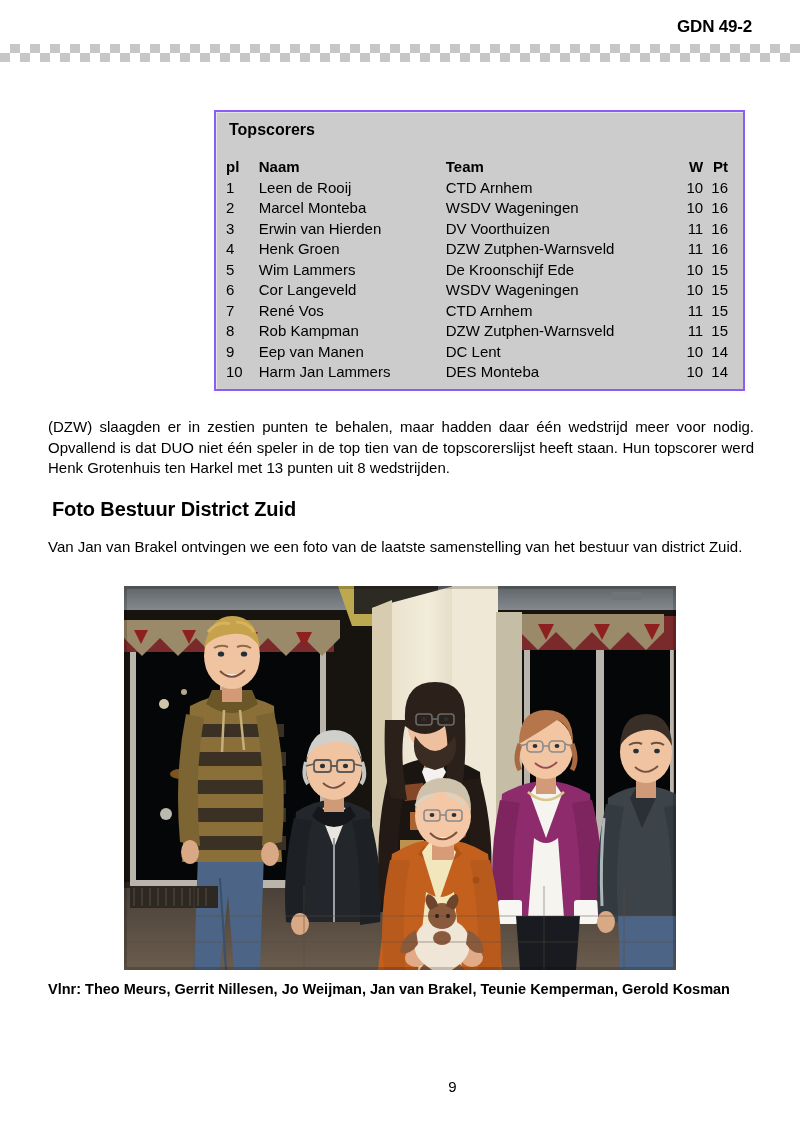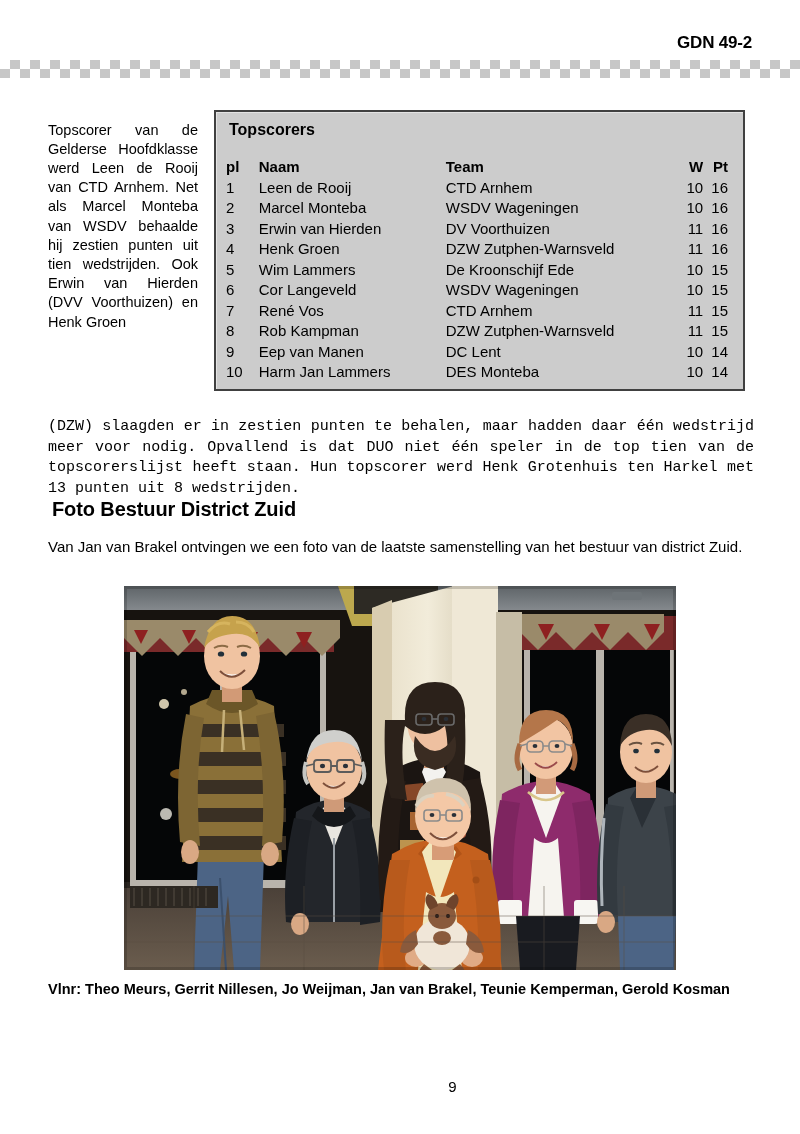--- a/index.html
+++ b/index.html
@@ -14,21 +14,21 @@
     position: relative;
     font-family: "Liberation Sans", sans-serif;
     color: #000000;
     overflow: hidden;
   }
 
   
   .page-header {
     position: absolute;
     left: 0;
-    top: 16px;
+    top: 0;
     width: 800px;
     height: 70px;
   }
   .header-title {
     position: absolute;
     right: 48px;
     top: 17px;
     font-size: 17px;
     font-weight: bold;
     letter-spacing: -0.2px;
@@ -70,21 +70,21 @@
     hyphens: none;
   }
 
   .topscorers-box {
     position: absolute;
     left: 214px;
     top: 110px;
     width: 531px;
     height: 281px;
     background: #cccccc;
-    border: 2px solid #404040;
+    border: 2px solid #8b5cf6;
     box-shadow: inset 1px 1px 0 #e3e3e3;
   }
   .box-title {
     position: absolute;
     left: 13px;
     top: 9px;
     font-size: 16px;
     font-weight: bold;
   }
   .score-table {
@@ -114,21 +114,20 @@
   
   .flow-para {
     position: absolute;
     left: 48px;
     top: 402px;
     width: 706px;
     font-size: 15px;
     line-height: 20.5px;
     text-align: justify;
     text-align-last: left;
-    font-family: Liberation Mono, monospace;
   }
 
   
   .section-heading {
     position: absolute;
     left: 52px;
     top: 481px;
     font-size: 20px;
     font-weight: bold;
     letter-spacing: -0.1px;
@@ -182,21 +181,20 @@
 </head>
 <body>
 
 <div class="page-header">
   <div class="header-title">GDN 49-2</div>
   <div class="checker-rule"></div>
 </div>
 
 <div class="content">
 
-  <p class="intro-col">Topscorer van de Gelderse Hoofdklasse werd Leen de Rooij van CTD Arnhem. Net als Marcel Monteba van WSDV behaalde hij zestien punten uit tien wedstrijden. Ook Erwin van Hierden (DVV Voorthuizen) en Henk Groen</p>
 
   <div class="topscorers-box">
     <div class="box-title">Topscorers</div>
 
     <table class="score-table">
       <thead>
         <tr>
           <th class="col-pl">pl</th>
           <th class="col-nm">Naam</th>
           <th class="col-tm">Team</th>

